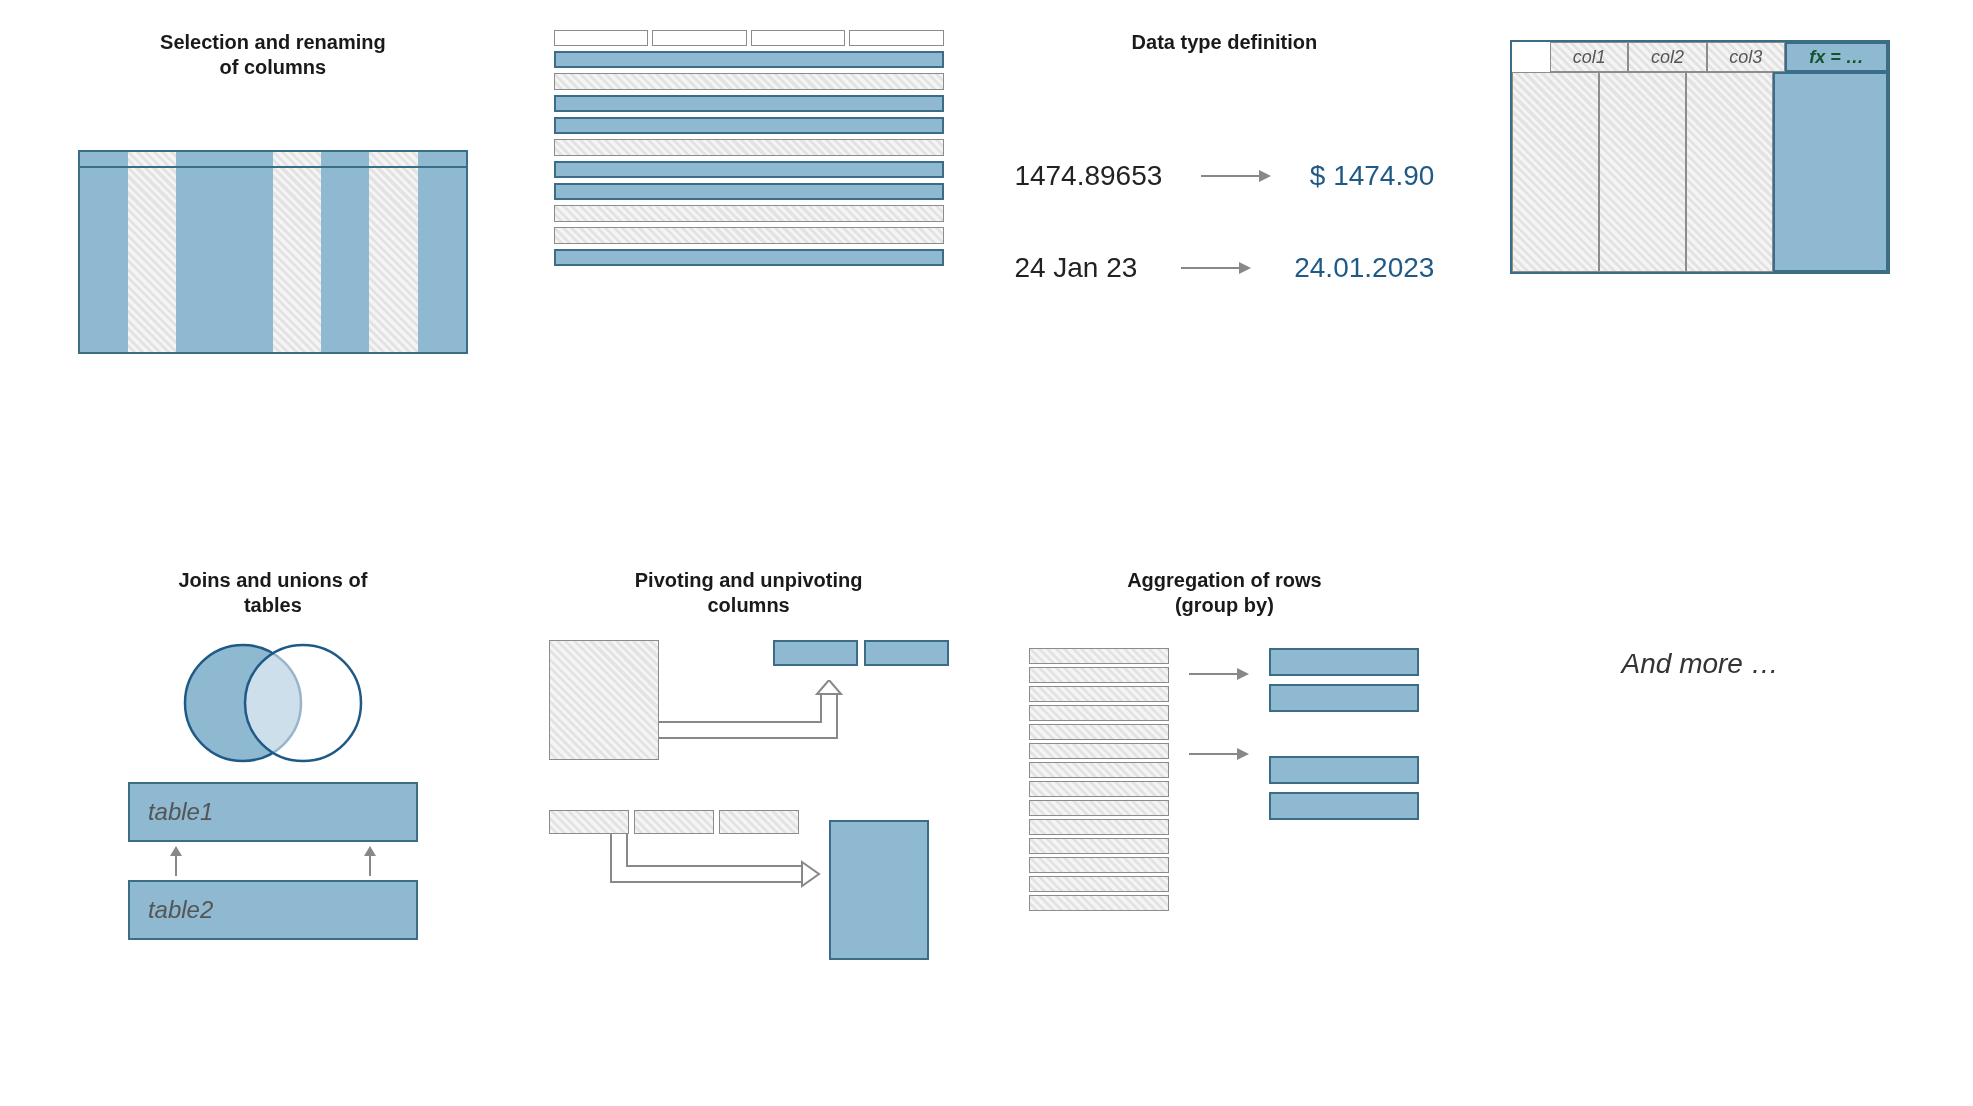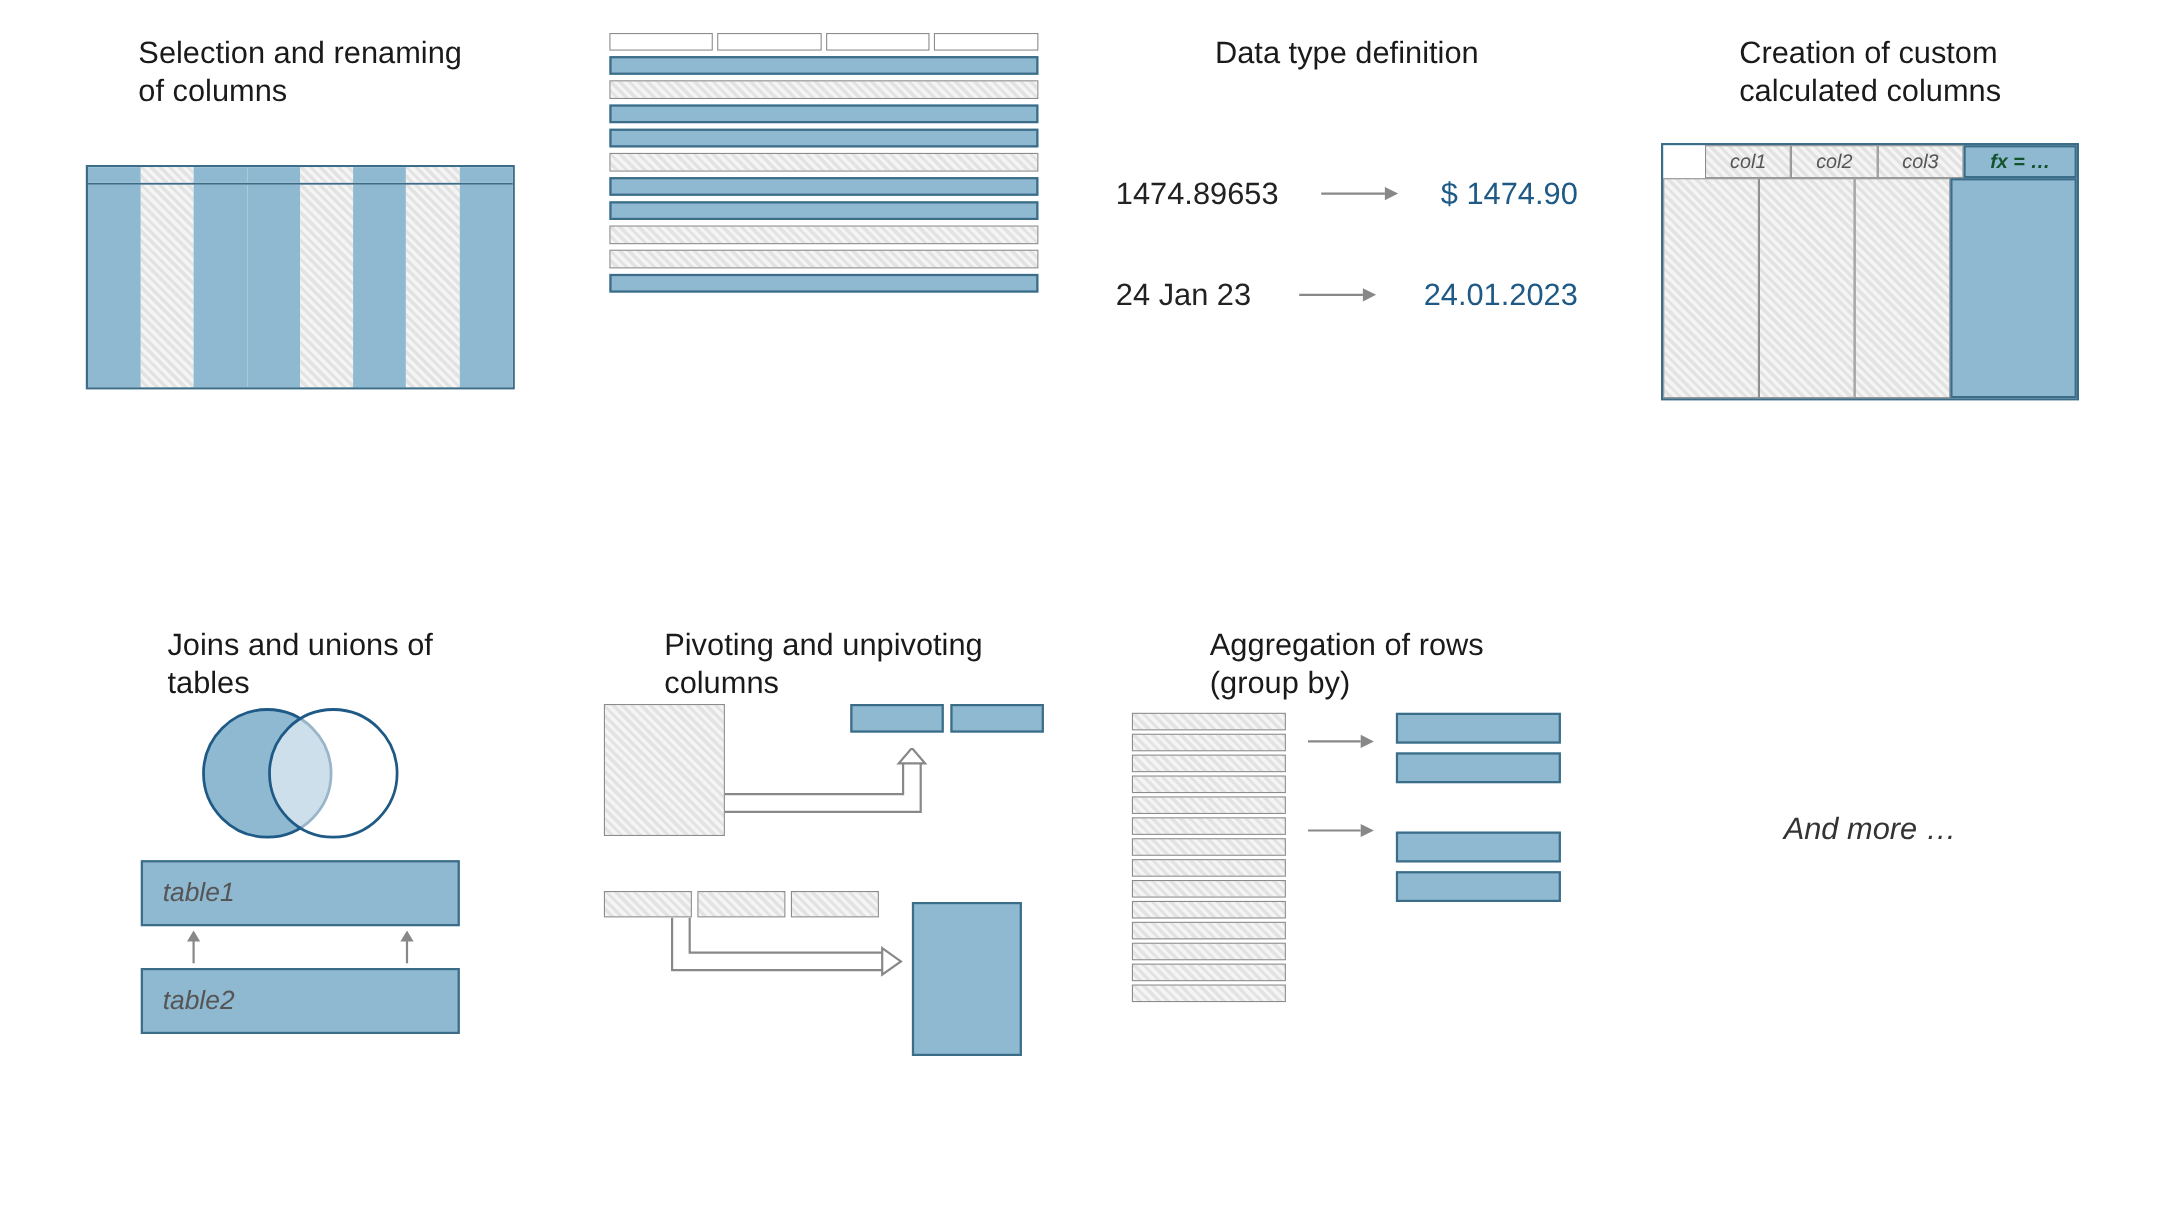--- a/index.html
+++ b/index.html
@@ -30,23 +30,23 @@
     padding: 30px 40px 40px 40px;
     column-gap: 10px;
     row-gap: 40px;
   }
   .cell {
     display: flex;
     flex-direction: column;
     align-items: center;
   }
   .title {
-    text-align: left;
-    font-weight: 400;
-    font-size: 28px;
+    text-align: center;
+    font-weight: 700;
+    font-size: 20px;
     line-height: 1.25;
     height: 90px;
     display: flex;
     align-items: flex-start;
     justify-content: center;
     white-space: pre-line;
   }
   .title.row2 {
     height: 80px;
   }
@@ -228,21 +228,20 @@
   .p7-bot-dst {
     position:absolute; right: 20px; top: 10px;
     width: 100px; height: 140px;
   }
 
   
   .p8 {
     font-style: italic;
     font-size: 28px;
     color: #333;
-    margin-top: 90px;
   }
 
 </style>
 </head>
 <body>
 
 <div class="grid">
 
   <div class="cell">
     <div class="title">Selection and renaming
@@ -318,22 +317,20 @@
                 <polygon points="58,3 70,9 58,15" fill="#888"></polygon>
               </svg>
           </span>
           <span class="p3-after">24.01.2023</span>
         </div>
       </div>
     </div>
   </div>
 
   <div class="cell">
-    <div class="title">Creation of custom
-calculated columns</div>
     <div class="viz">
       <div class="p4 blue-border">
         <div class="p4-head">
           <div class="hatch gray-border">col1</div>
           <div class="hatch gray-border">col2</div>
           <div class="hatch gray-border">col3</div>
           <div class="blue-fill blue-border">
               <span style="font-style:italic;font-weight:600">fx  = …</span>
             </div>
         </div>

